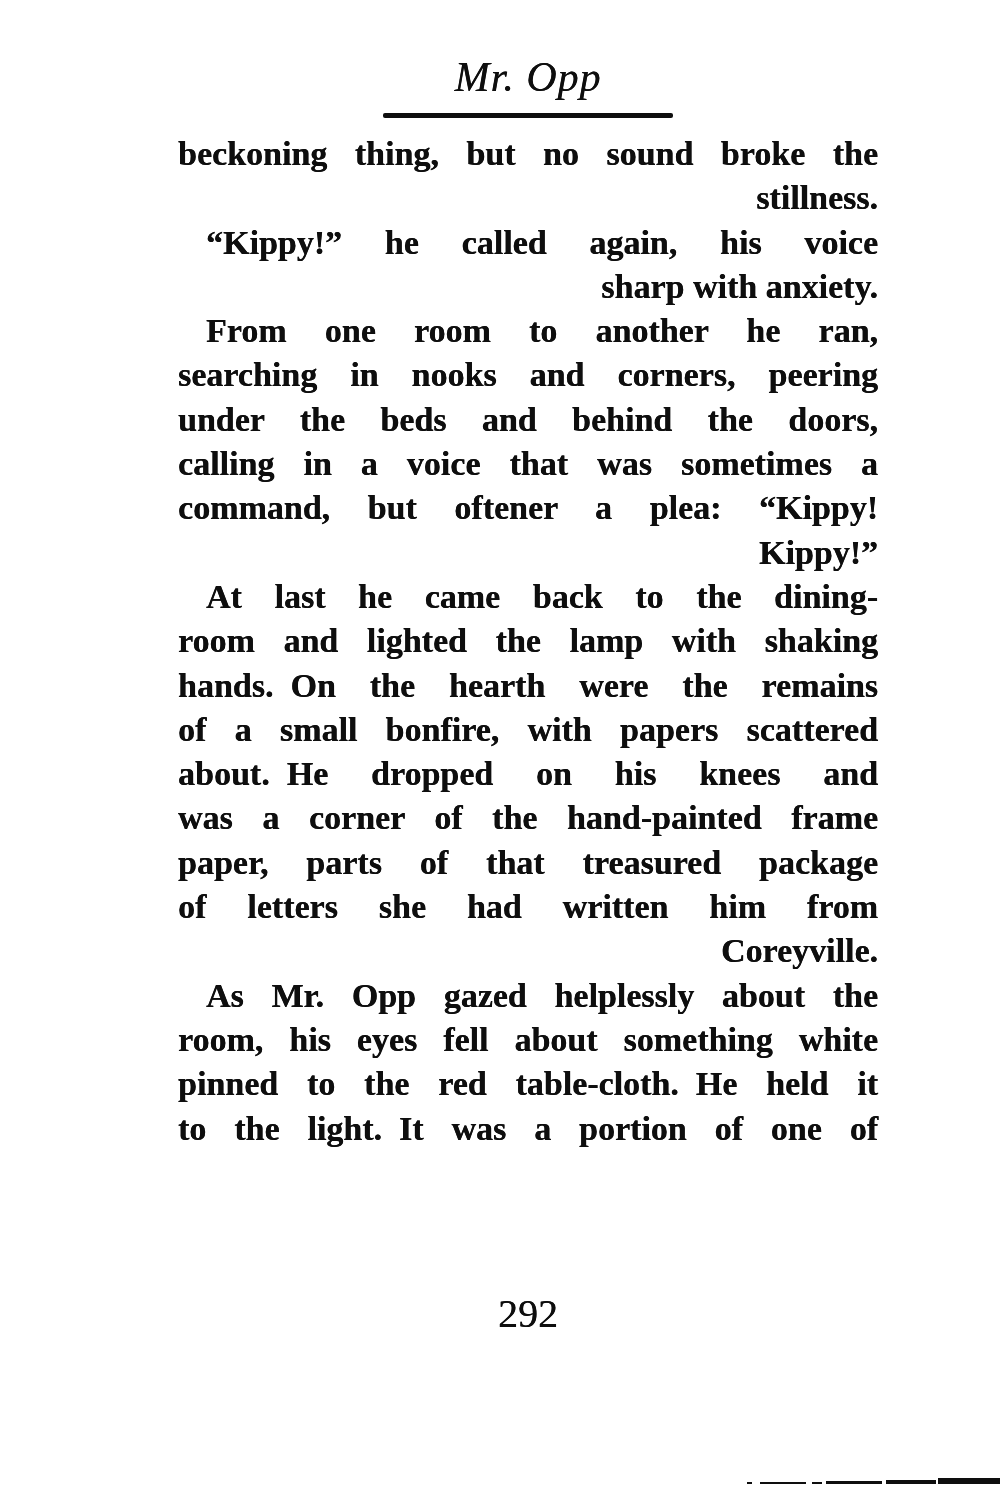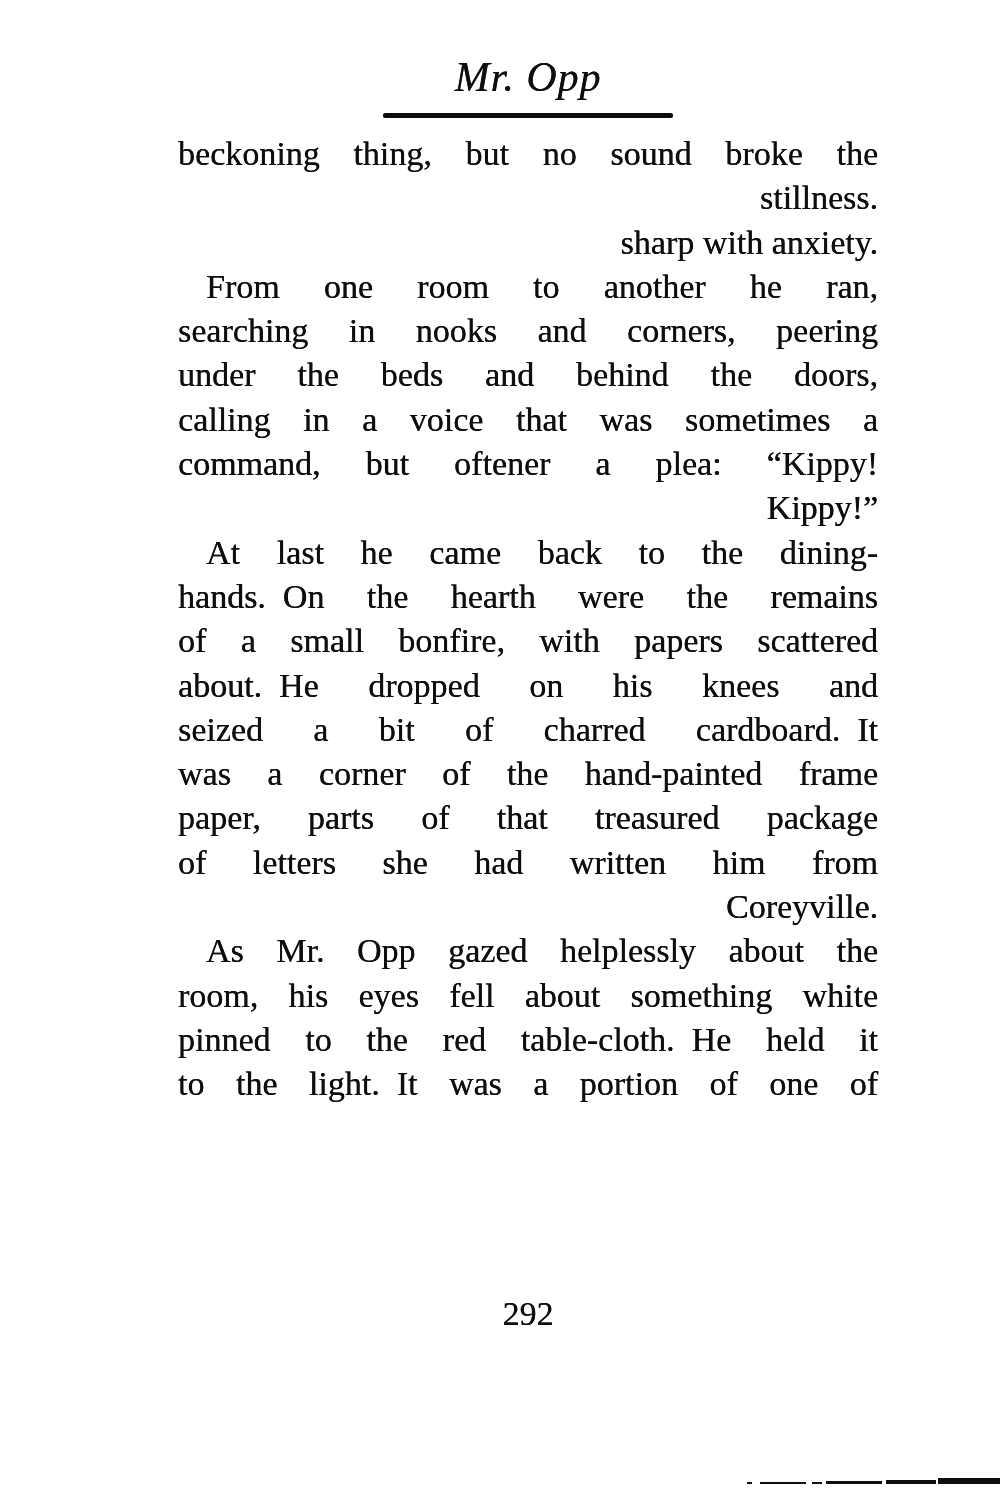--- a/index.html
+++ b/index.html
@@ -37,38 +37,39 @@
     background: var(--ink, #0e0e0e);
     border-radius: 2px;
   }
   .text-block {
     position: absolute;
     left: 178px;
     top: 132px;
     width: 700px;
     font-size: 34px;
     line-height: 44.3px;
+    font-weight: bold;
   }
   .line {
     text-align: right;
   }
   .line.j {
     text-align: justify;
     text-align-last: justify;
   }
   .line.indent {
     text-indent: 28px;
   }
   .page-number {
     position: absolute;
     left: 178px;
     top: 1294px;
     width: 700px;
     text-align: center;
-    font-size: 34px;
+    font-size: 40px;
     line-height: 40px;
   }
   .edge-artifact i {
     position: absolute;
     display: block;
     background: var(--ink, #0e0e0e);
   }
   .edge-artifact .s1 { left: 747px; top: 1482px; width: 5px;  height: 2px; }
   .edge-artifact .s2 { left: 760px; top: 1482px; width: 46px; height: 2px; }
   .edge-artifact .s3 { left: 812px; top: 1482px; width: 10px; height: 2px; }
@@ -81,32 +82,33 @@
 
 <div class="page">
 
   <div class="running-header">Mr. Opp</div>
 
   <div class="header-rule"></div>
 
   <div class="text-block" id="text-block">
       <div class="line j">beckoning thing, but no sound broke the</div>
       <div class="line">stillness.</div>
+      <div class="line j indent">“Kippy!” he called again, his voice</div>
       <div class="line">sharp with anxiety.</div>
       <div class="line j indent">From one room to another he ran,</div>
       <div class="line j">searching in nooks and corners, peering</div>
       <div class="line j">under the beds and behind the doors,</div>
       <div class="line j">calling in a voice that was sometimes a</div>
       <div class="line j">command, but oftener a plea: “Kippy!</div>
       <div class="line">Kippy!”</div>
       <div class="line j indent">At last he came back to the dining-</div>
+      <div class="line j">room and lighted the lamp with shaking</div>
       <div class="line j">hands. On the hearth were the remains</div>
       <div class="line j">of a small bonfire, with papers scattered</div>
       <div class="line j">about. He dropped on his knees and</div>
-      <div class="line j">seized a bit of charred cardboard. It</div>
       <div class="line j">was a corner of the hand-painted frame</div>
       <div class="line j">paper, parts of that treasured package</div>
       <div class="line j">of letters she had written him from</div>
       <div class="line">Coreyville.</div>
       <div class="line j indent">As Mr. Opp gazed helplessly about the</div>
       <div class="line j">room, his eyes fell about something white</div>
       <div class="line j">pinned to the red table-cloth. He held it</div>
       <div class="line j">to the light. It was a portion of one of</div>
     </div>
 

